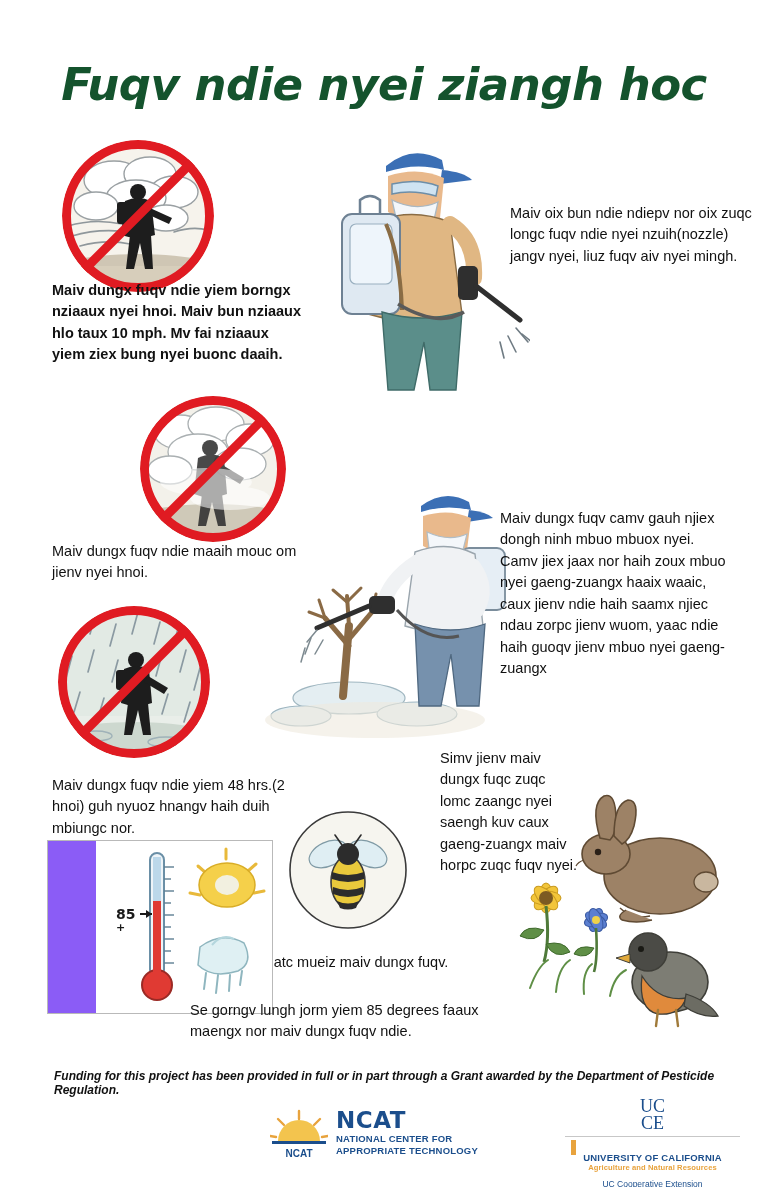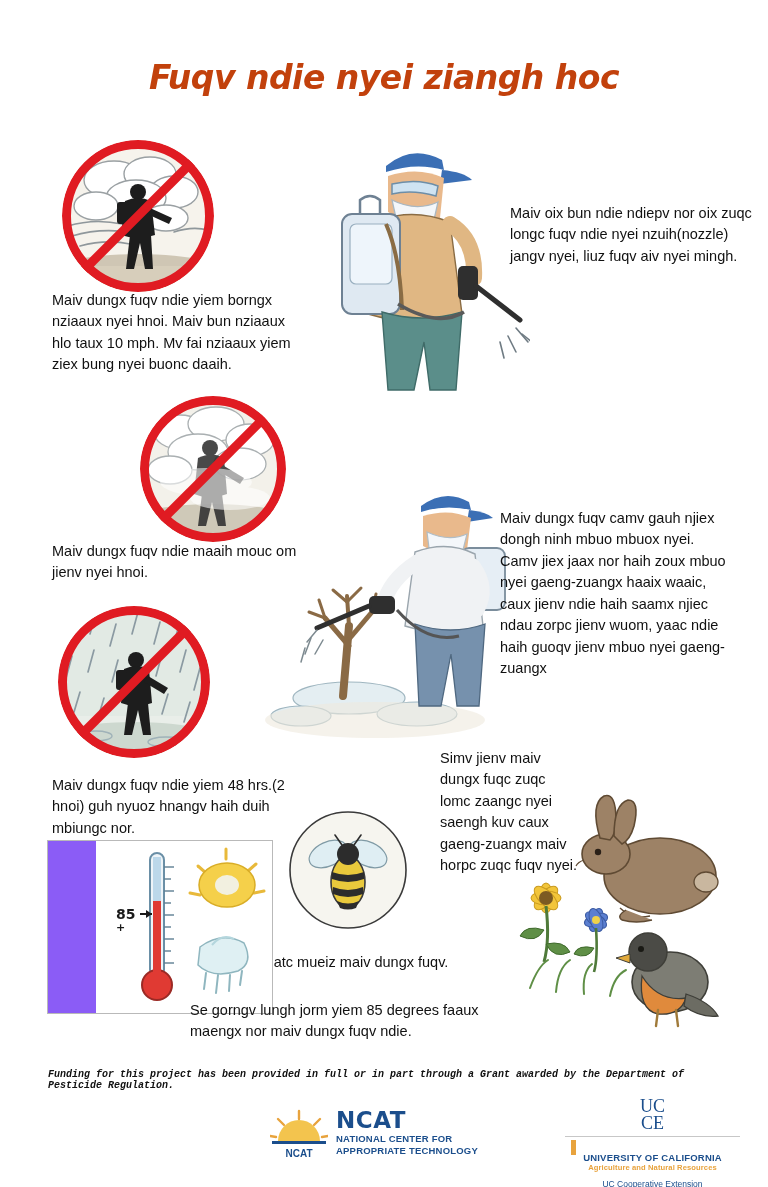--- a/index.html
+++ b/index.html
@@ -20,25 +20,25 @@
     inset: 0;
   }
 
   
   .title {
     position: absolute;
     top: 58px;
     left: 0;
     width: 768px;
     text-align: center;
-    font-size: 33px;
+    font-size: 45px;
     font-weight: bold;
     font-style: italic;
     letter-spacing: -0.5px;
-    color: #c2410c;
+    color: #14532d;
     font-family: "DejaVu Sans", sans-serif;
   }
 
   
   .txt {
     position: absolute;
     font-size: 14.5px;
     line-height: 1.48;
     color: #111;
   }
@@ -72,28 +72,27 @@
     width: 9px;
     background: #e01b22;
     transform: translateX(-50%) rotate(45deg);
     transform-origin: center;
     pointer-events: none;
   }
 
   
   .funding {
     position: absolute;
-    left: 48px;
+    left: 54px;
     top: 1069px;
     width: 690px;
-    font-size: 10px;
+    font-size: 12px;
     font-style: italic;
     font-weight: bold;
     color: #111;
-    font-family: Liberation Mono, monospace;
   }
 
   .logo-dpr {
     position: absolute;
     left: 52px;
     top: 1112px;
     width: 110px;
     height: 46px;
   }
   .dpr-text {
@@ -248,21 +247,21 @@
             <path d="M88 68 l22 10 l-3 6 l-22 -10 z"></path>
             <path d="M68 95 l-4 34 l8 0 l6 -26 l5 26 l8 0 l-2 -34 z"></path>
           </g>
         </g>
       </svg>
     </div>
     <div class="ring"></div>
     <div class="slash"></div>
   </div>
 
-  <div class="txt" style="left:52px; top:290px; width:250px;">Maiv dungx fuqv ndie yiem borngx nziaaux nyei hnoi. Maiv bun nziaaux hlo taux 10 mph. Mv fai nziaaux yiem ziex bung nyei buonc daaih.</div>
+  <div class="txt" style="left:52px; top:280px; width:250px;font-weight:bold;">Maiv dungx fuqv ndie yiem borngx nziaaux nyei hnoi. Maiv bun nziaaux hlo taux 10 mph. Mv fai nziaaux yiem ziex bung nyei buonc daaih.</div>
 
   <div style="position:absolute; left:330px; top:128px; width:200px; height:280px;">
     <svg viewBox="0 0 200 280" width="200" height="280">
 
       <path d="M56 38 q26 -22 56 -6 l2 10 q-28 -8 -58 2 z" fill="#3b6fb5"></path>
       <path d="M112 42 q22 2 30 10 l-32 4 z" fill="#3b6fb5"></path>
 
       <path d="M58 48 q30 -10 56 2 l-4 40 q-28 10 -52 -6 z" fill="#e9b98c"></path>
 
       <path d="M62 56 q26 -6 46 2 l-2 10 q-24 -7 -44 -2 z" fill="#cfe3f2" stroke="#6d8ea8" stroke-width="1.5"></path>

